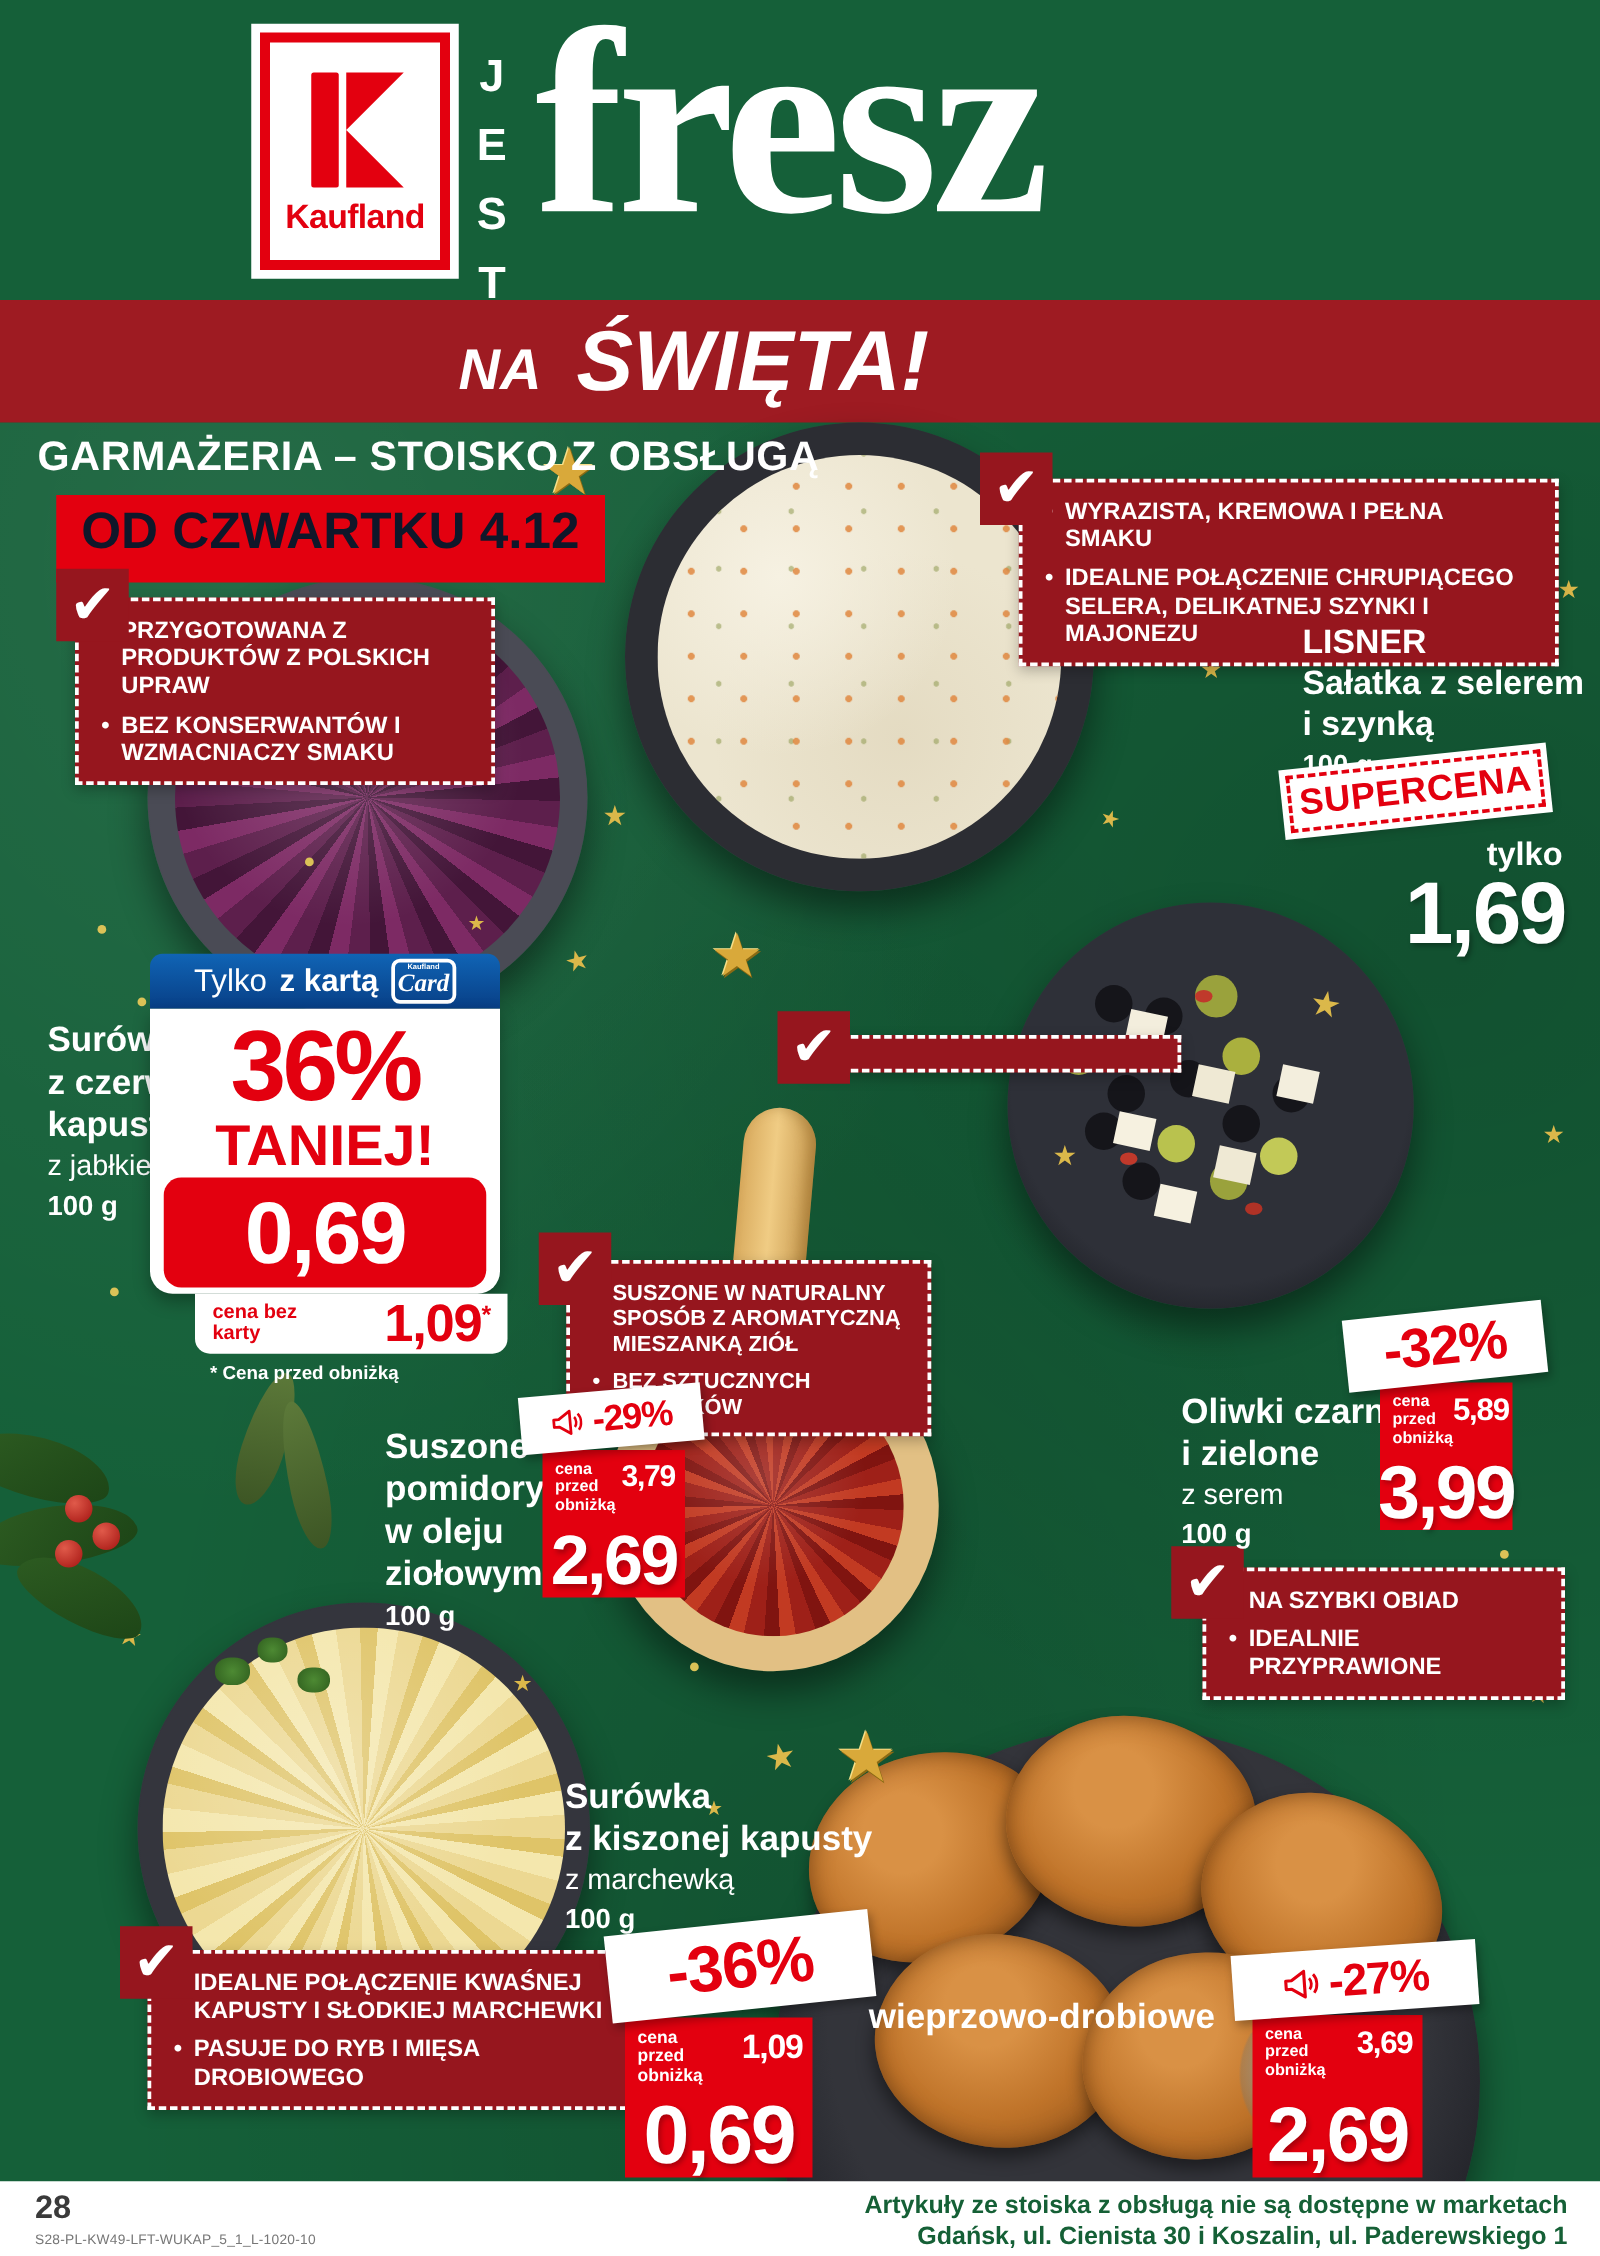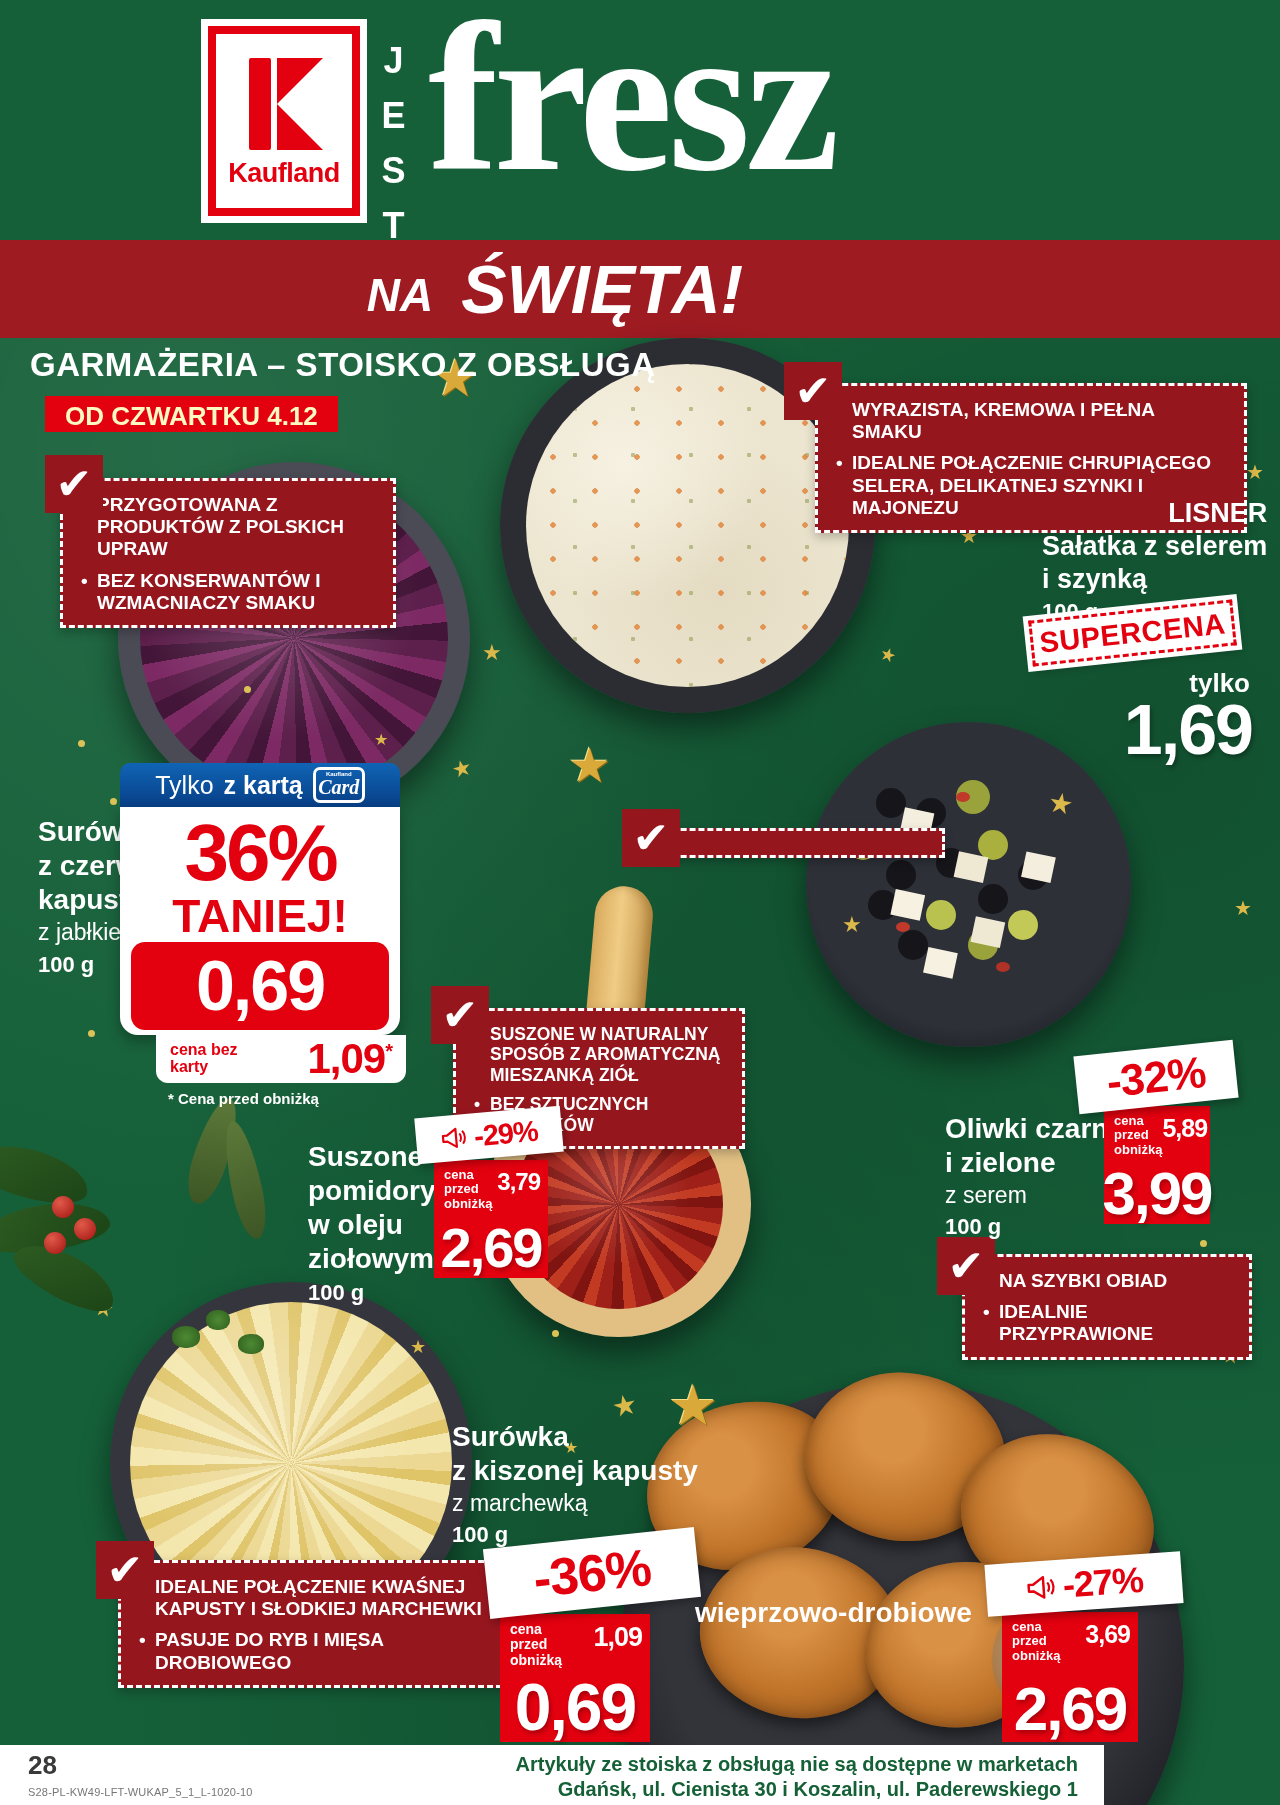--- a/index.html
+++ b/index.html
@@ -50,22 +50,22 @@
 
   .greenbg { position:absolute; left:0; top:338px; width:1280px; height:1407px;
     background:
       radial-gradient(ellipse at 15% 8%, rgba(255,255,255,.07), transparent 42%),
       radial-gradient(ellipse at 90% 30%, rgba(0,0,0,.16), transparent 55%),
       radial-gradient(ellipse at 50% 92%, rgba(0,0,0,.14), transparent 60%),
       #156039; }
 
   .sec-title { position:absolute; left:30px; top:346px; color:#fff; font-size:33px; font-weight:800;
     letter-spacing:.5px; z-index:6; }
-  .date-badge { position:absolute; left:45px; top:396px; background:#e3000f; color:#fef9c3;
-    font-size:26px; font-weight:800; padding:5px 20px 0; z-index:6; }
+  .date-badge { position:absolute; left:45px; top:396px; background:#e3000f; color:#0f172a;
+    font-size:41px; font-weight:800; padding:5px 20px 18px; z-index:6; }
 
   
   .callout { position:absolute; background:#96161e; border:3px dashed #fff; padding:13px 18px 11px 18px;
     z-index:6; box-shadow:0 4px 10px rgba(0,0,0,.25); }
   .callout .check { position:absolute; width:58px; height:58px; background:#96161e; color:#fff;
     font-size:44px; line-height:58px; text-align:center; z-index:7; }
   .callout ul { list-style:none; margin:0; padding:0; }
   .callout li { position:relative; padding-left:16px; color:#fff; font-weight:700; font-size:19px;
     line-height:1.17; margin:0 0 9px; }
   .callout li:last-child { margin-bottom:0; }
@@ -142,21 +142,21 @@
   .star::before { content:"★"; }
   .star.s3d { color:#d9a93a; text-shadow:1px 1px 0 #8a6a14, -1px -1px 0 #f7e08a; }
   .dot { position:absolute; width:7px; height:7px; border-radius:50%; background:#dbc257; z-index:4; }
   .leaf { position:absolute; background:linear-gradient(135deg,#2e5d22,#1c4416);
     border-radius:50% 50% 50% 50%/60% 60% 40% 40%; z-index:4; }
   .berry { position:absolute; width:22px; height:22px; border-radius:50%;
     background:radial-gradient(circle at 35% 30%,#e05a4a,#a31310); z-index:5; }
   .parsley { position:absolute; border-radius:45%; background:radial-gradient(circle,#4d8a33,#2f5e1e); }
 
   
-  .footer { position:absolute; left:0; top:1745px; width:1104px; height:60px; background:#fff; z-index:9; }
+  .footer { position:absolute; left:0; top:1745px; width:1280px; height:60px; background:#fff; z-index:9; }
   .pageno { position:absolute; left:28px; top:5px; font-size:26px; font-weight:800; color:#3a3a3a; }
   .pcode { position:absolute; left:28px; top:41px; font-size:11px; color:#777; letter-spacing:.2px; }
   .fnote { position:absolute; right:26px; top:7px; text-align:right; color:#156036; font-weight:700;
     font-size:20px; line-height:1.25; }
 </style>
 </head>
 <body>
 
 <div class="page">
 
@@ -295,21 +295,21 @@
 
   <div class="callout" style="left:118px;top:1560px;width:402px;">
     <div class="check" style="left:-25px;top:-22px;">✔</div>
     <ul>
       <li>IDEALNE POŁĄCZENIE KWAŚNEJ KAPUSTY I SŁODKIEJ MARCHEWKI</li>
       <li>PASUJE DO RYB I MIĘSA DROBIOWEGO</li>
     </ul>
   </div>
 
   <div class="pname" style="left:1042px;top:497px;">
-    <div class="b" style="font-size:27px;text-align:right;">LISNER</div>
+    <div class="b" style="font-size:27px;">LISNER</div>
     <div class="b" style="font-size:27px;">Sałatka z selerem</div>
     <div class="b" style="font-size:27px;">i szynką</div>
     <div class="w">100 g</div>
   </div>
   <div class="supercena">SUPERCENA</div>
   <div class="tylko">tylko</div>
   <div class="price169">1,69</div>
 
   <div class="pname" style="left:38px;top:815px;">
     <div class="b">Surówka</div>

